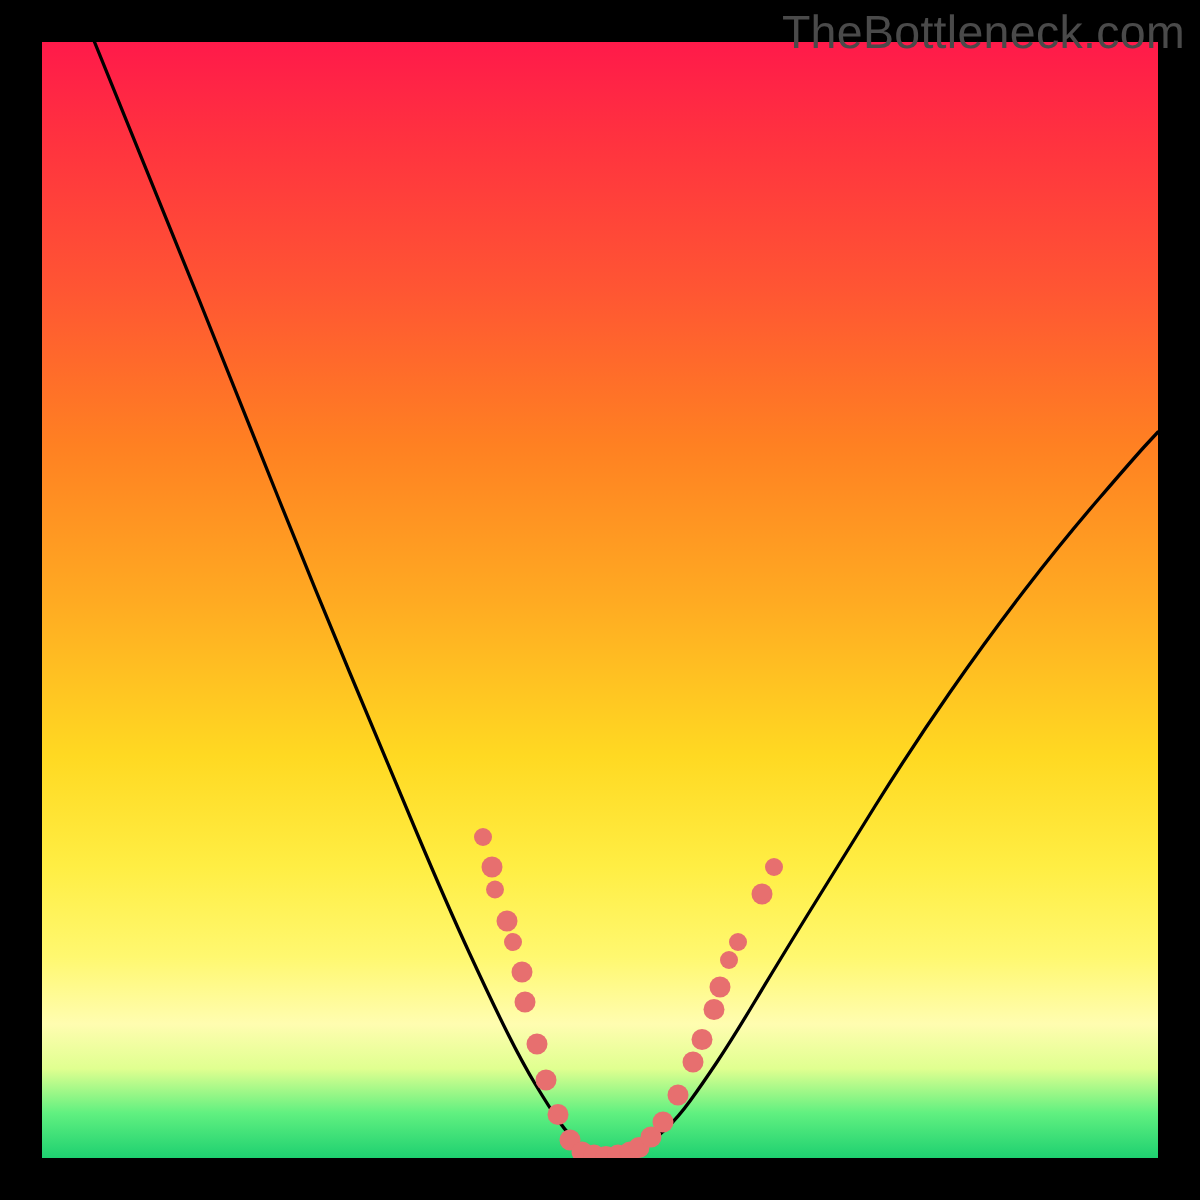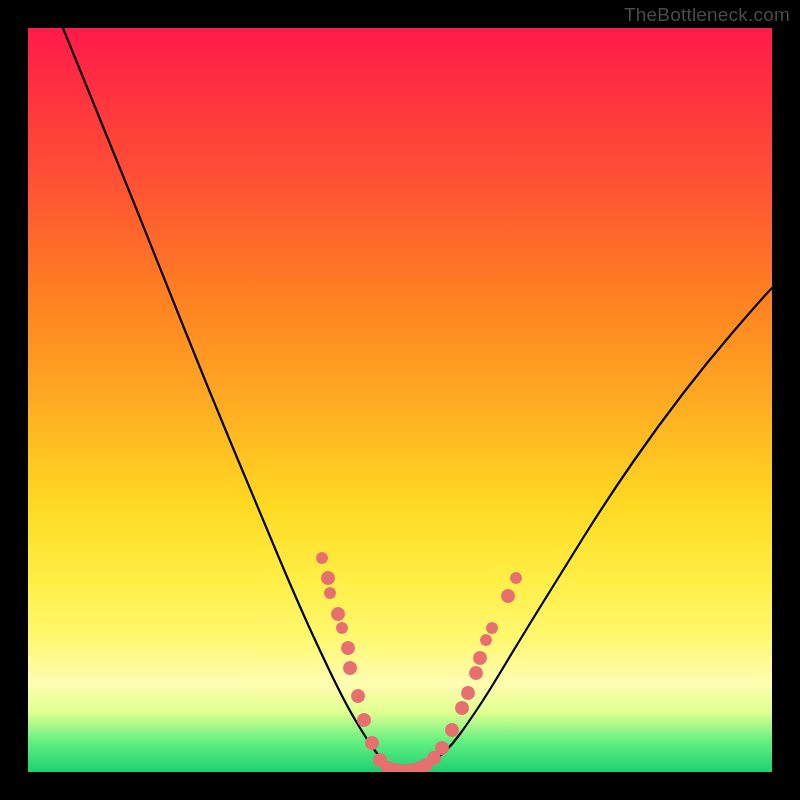--- a/index.html
+++ b/index.html
@@ -36,21 +36,21 @@
       #e0ff90 92%,
       #60f080 96%,
       #1ed070 100%
     );
   }
   .watermark {
     position: absolute;
     top: 4px;
     right: 10px;
     color: #4a4a4a;
-    font-size: 19px;
+    font-size: 31px;
     font-weight: 500;
     letter-spacing: 0.2px;
     z-index: 10;
   }
   svg.curve {
     position: absolute;
     left: 0;
     top: 0;
     width: 744px;
     height: 744px;

